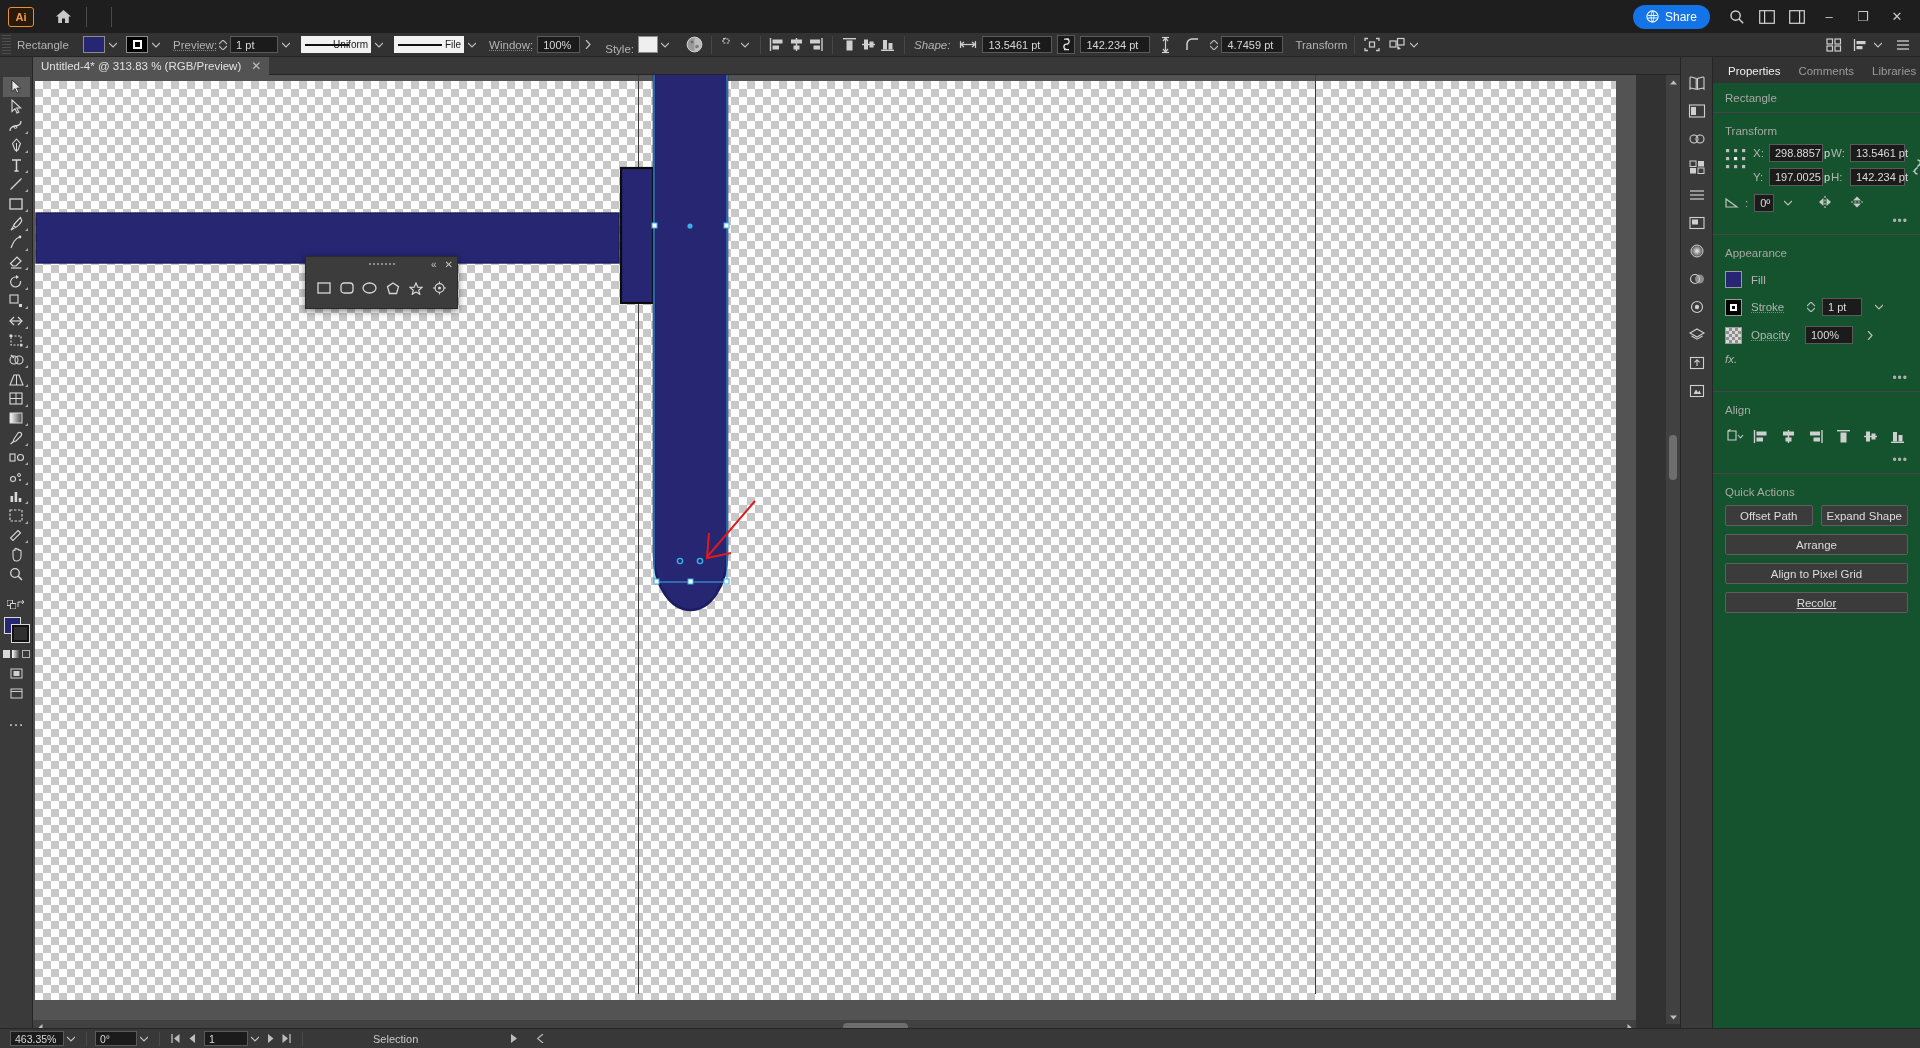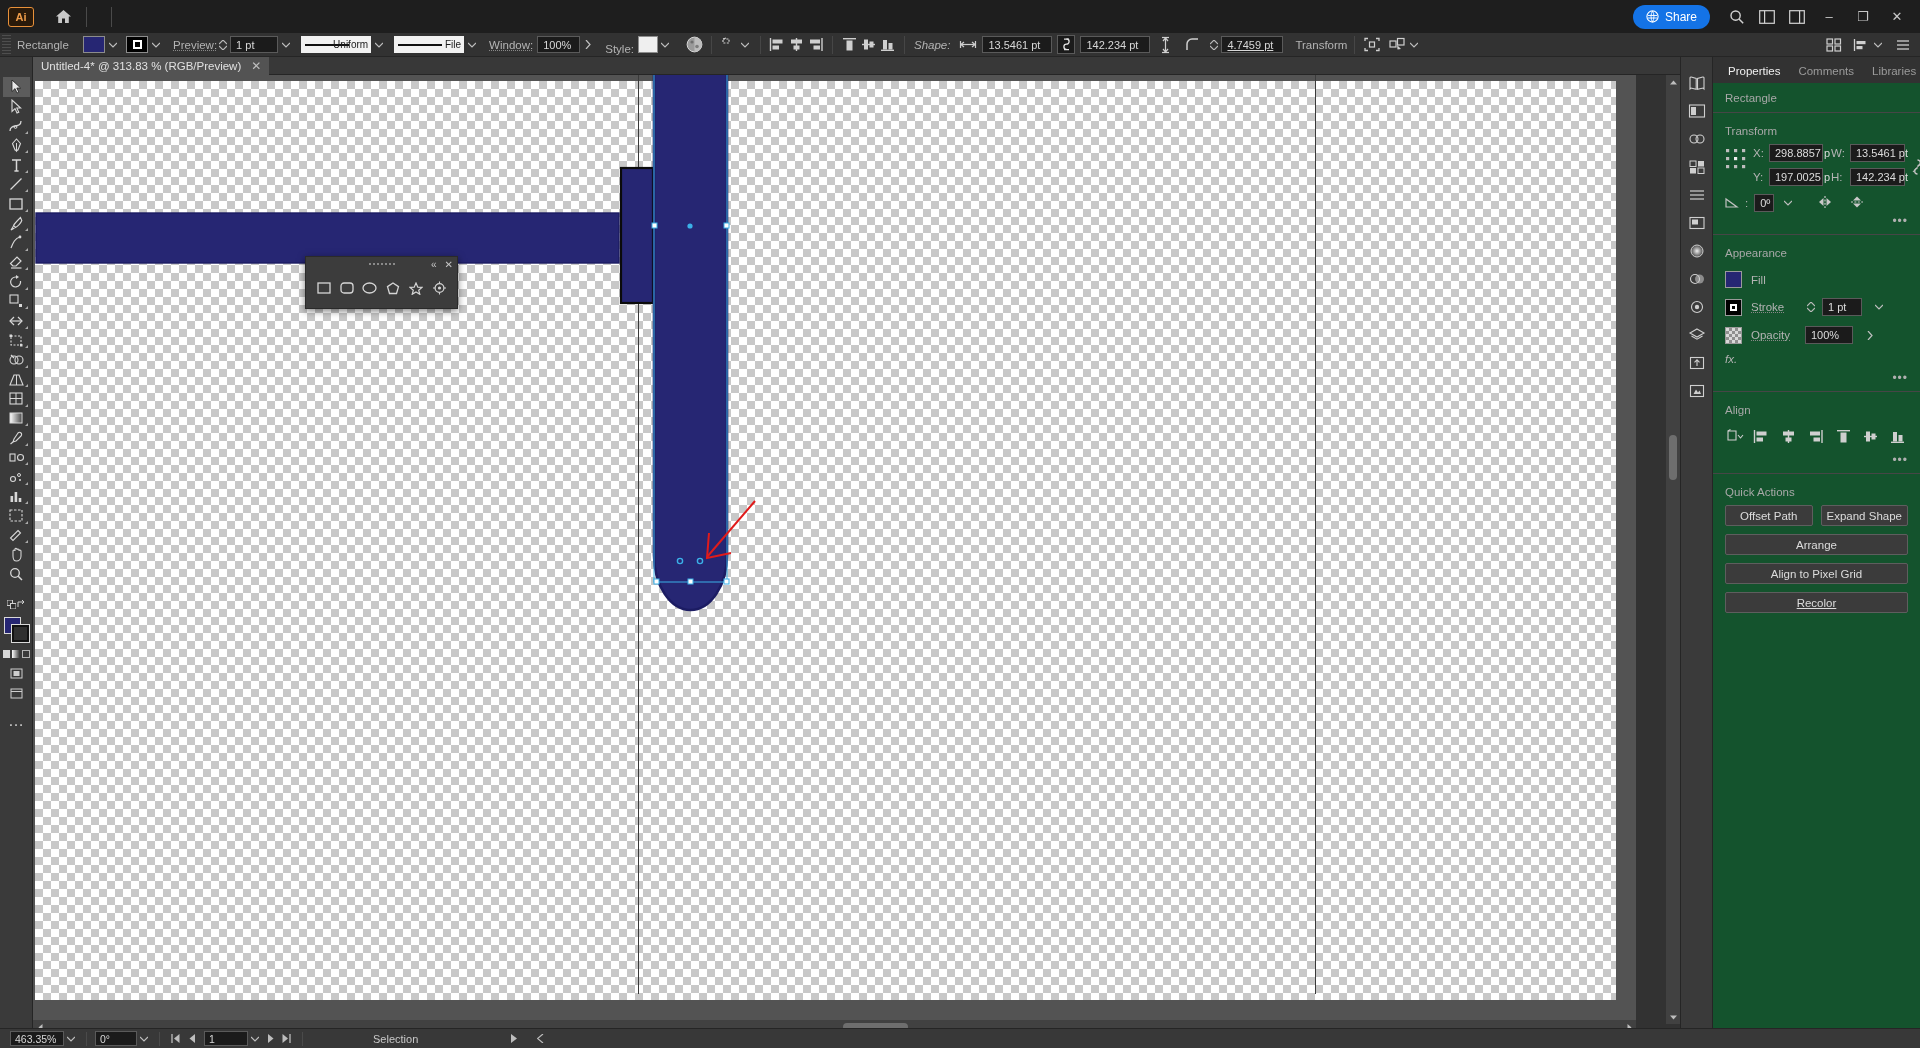--- a/index.html
+++ b/index.html
@@ -405,21 +405,21 @@
         </svg>
     </div>
     <div class="spinner" style="margin-left:6px;">
       <svg width="8" height="5" viewBox="0 0 8 5">
           <path d="M0 4 L4 0 L8 4" fill="none" stroke="#bbb" stroke-width="1.1"></path>
         </svg>
       <svg width="8" height="5" viewBox="0 0 8 5">
           <path d="M0 1 L4 5 L8 1" fill="none" stroke="#bbb" stroke-width="1.1"></path>
         </svg>
     </div>
-    <div class="stroke-box" style="width:62px; margin-left:2px;text-decoration:underline;">4.7459 pt</div>
+    <div class="stroke-box" style="width:62px; margin-left:2px;">4.7459 pt</div>
     <div class="cb-label" style="margin-left:12px;">Transform</div>
     <div class="cb-sep"></div>
     <div class="icon-btn">
       <svg width="18" height="15" viewBox="0 0 18 15">
           <path d="M2 4 v-2.5 h3 M13 1.5 h3 v2.5 M16 11 v2.5 h-3 M5 13.5 h-3 v-2.5" fill="none" stroke="#cfcfcf" stroke-width="1.3"></path>
           <rect x="6.5" y="5" width="5" height="5" fill="none" stroke="#cfcfcf" stroke-width="1.2"></rect>
         </svg>
     </div>
     <div class="icon-btn" style="margin-left:6px;">
       <svg width="18" height="15" viewBox="0 0 18 15">

